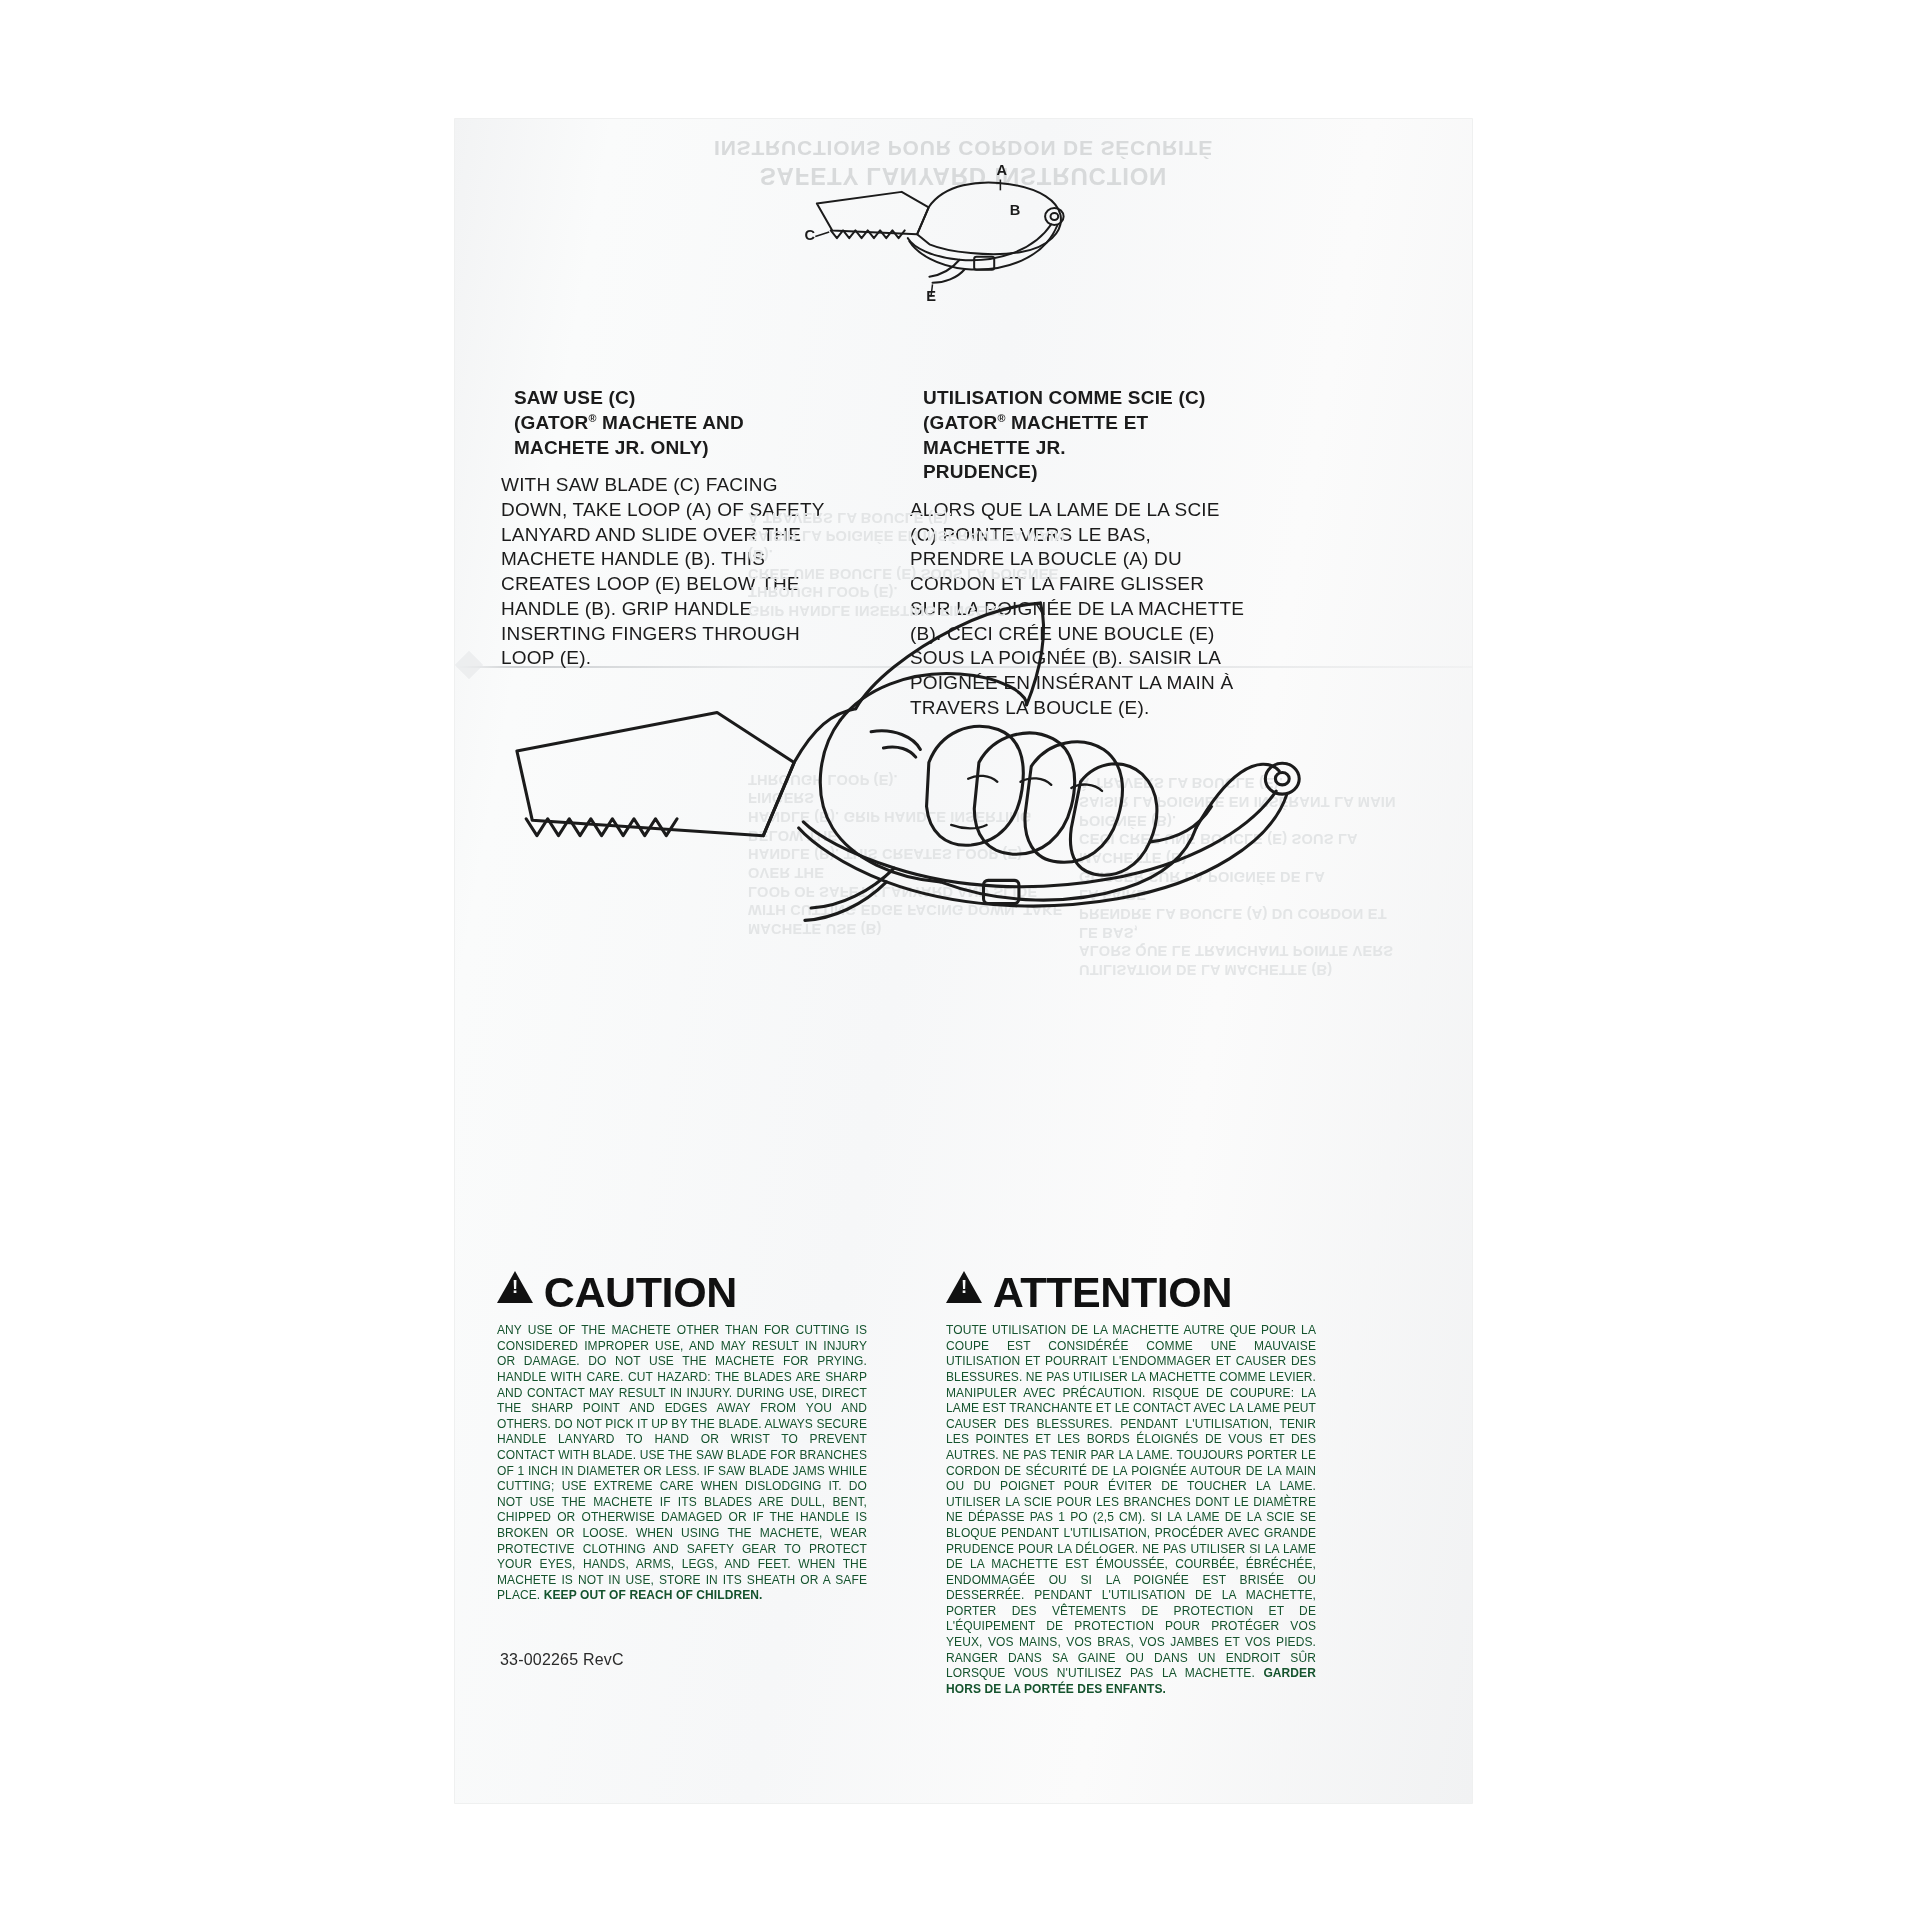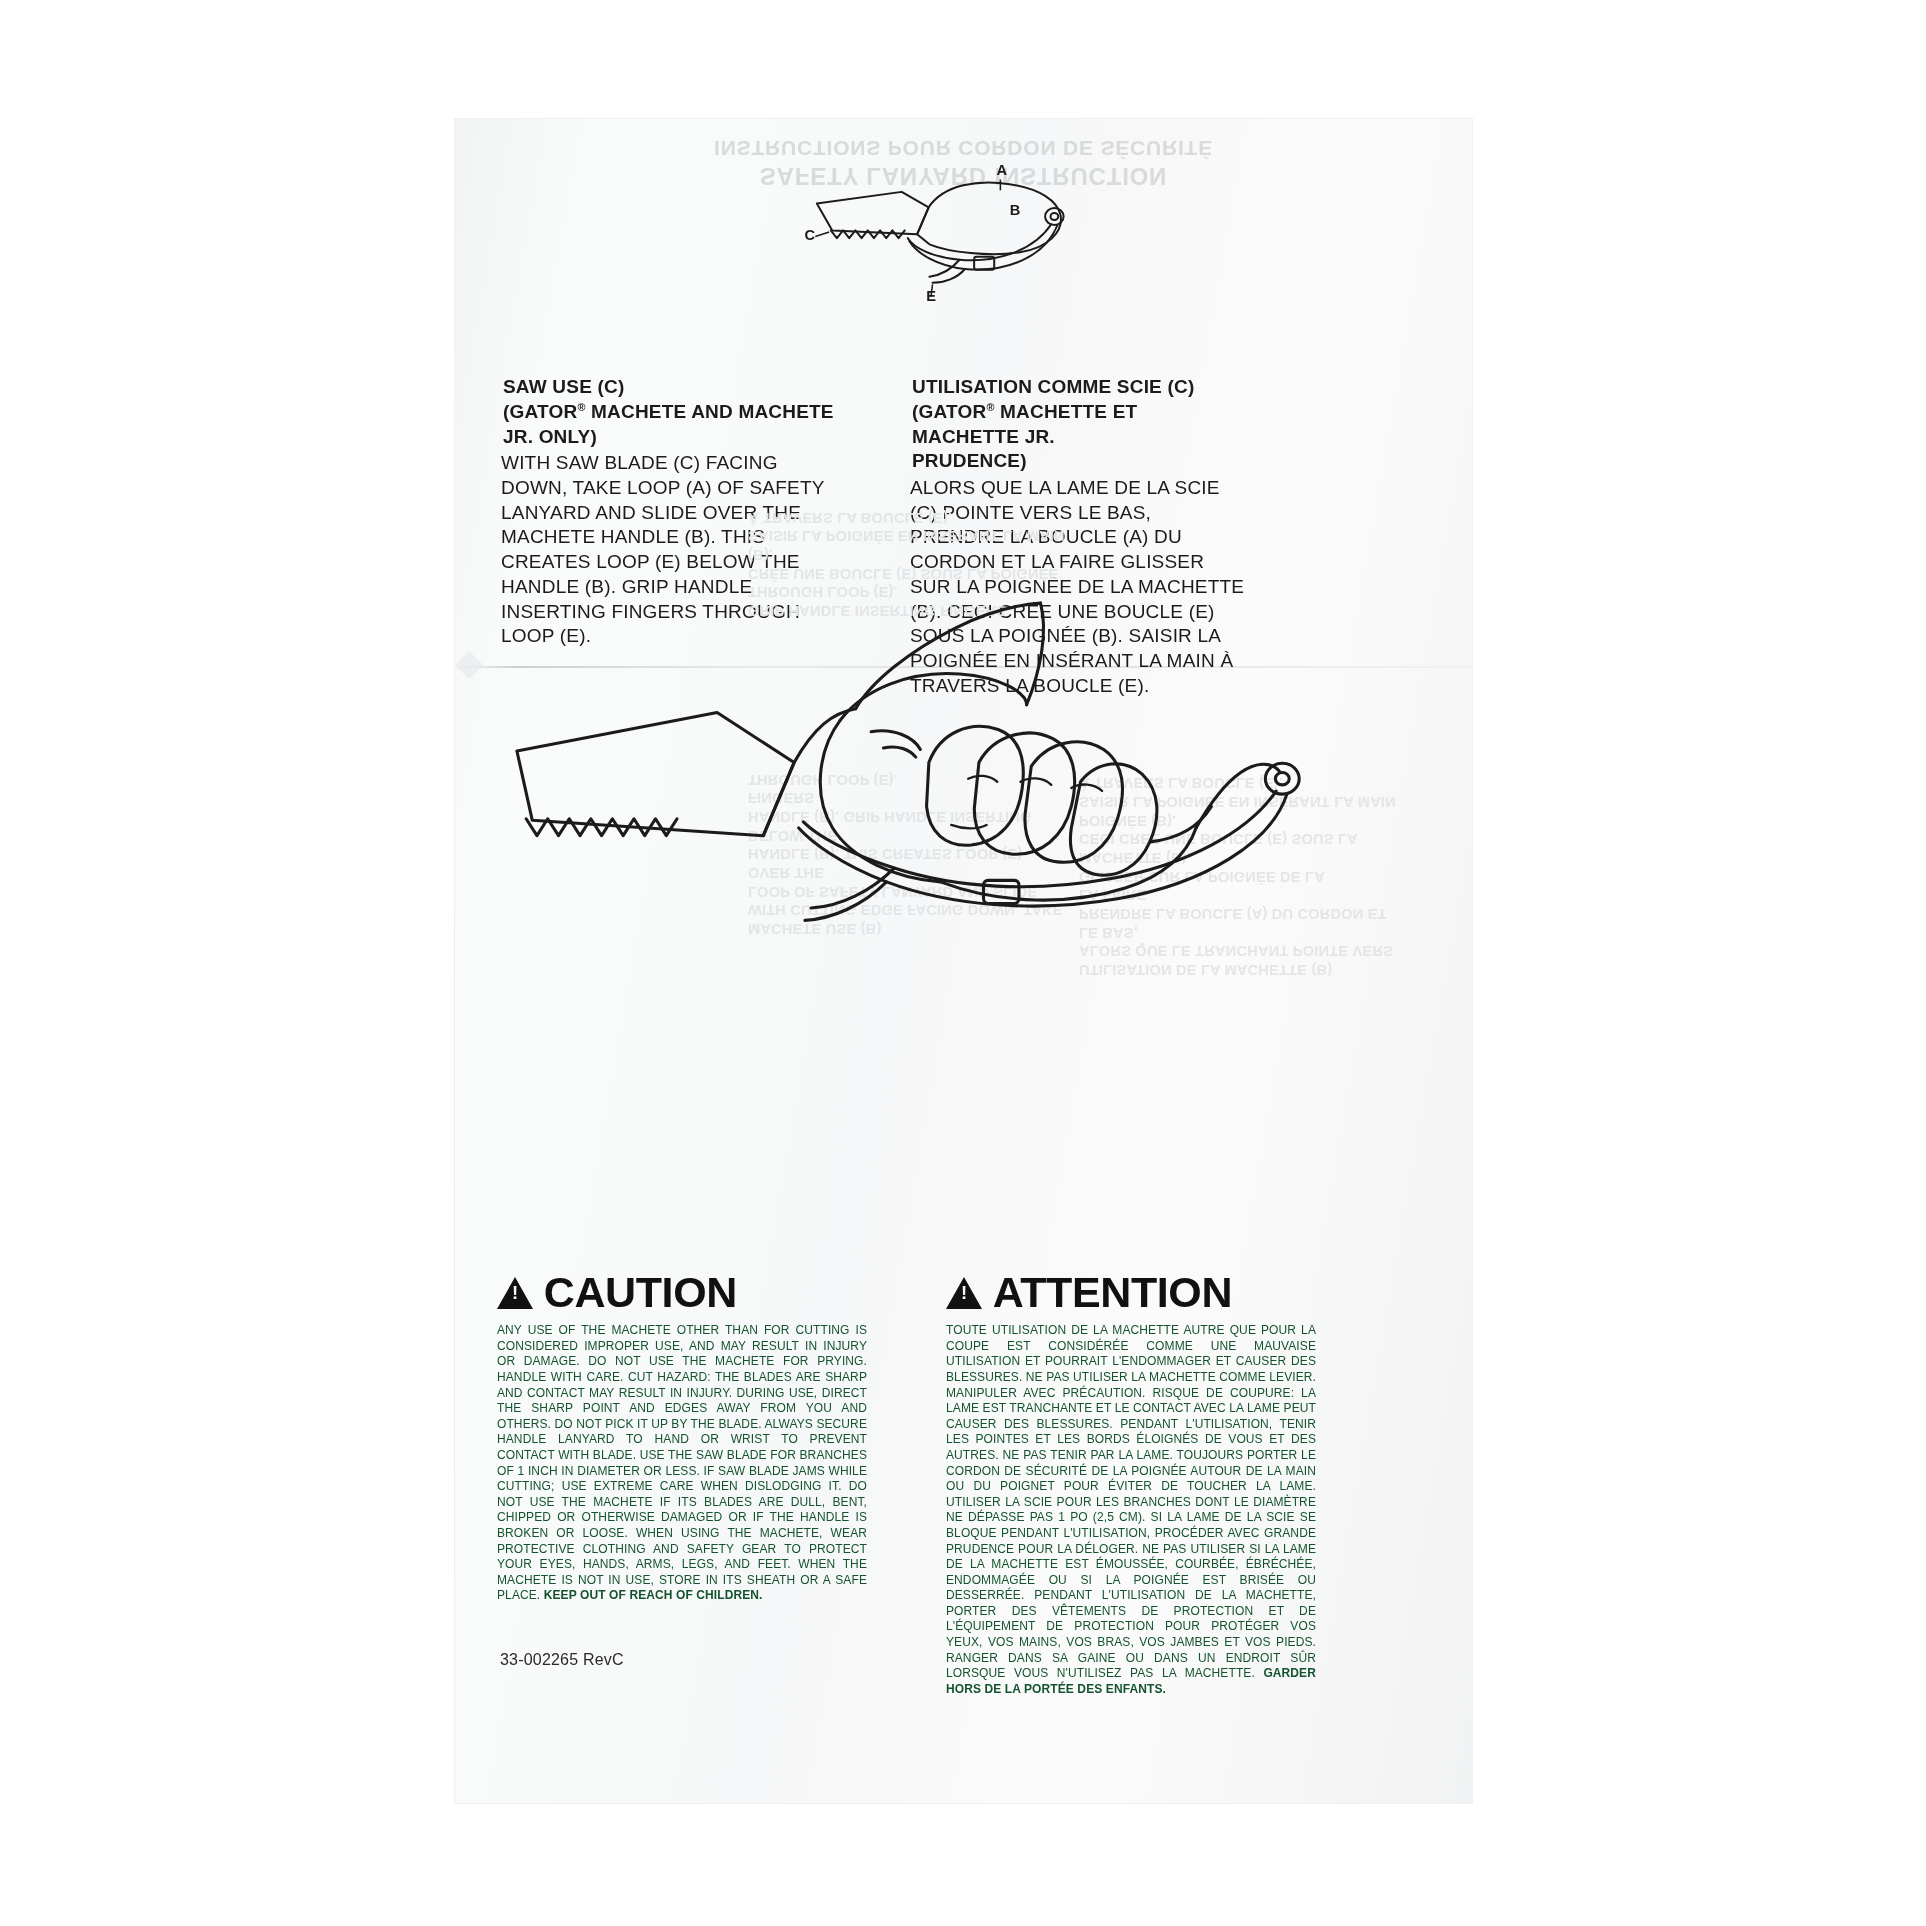--- a/index.html
+++ b/index.html
@@ -80,21 +80,21 @@
     top: 254px;
     width: 339px;
     font-size: 19px;
     line-height: 1.30;
     color: #1b1b1b;
     letter-spacing: 0.2px;
   }
   .col.left  { left: 46px; }
   .col.right { left: 455px; }
   .col h3 {
-    margin: 2px;
+    margin: 13px;
     font-size: 19px;
     font-weight: bold;
     line-height: 1.30;
     letter-spacing: 0.2px;
   }
   .col p {
     margin: 0;
   }
   .col .body { font-weight: normal; }
   .sup { font-size: 10.8px; vertical-align: super; }
@@ -125,21 +125,21 @@
   
   .warn {
     position: absolute;
     top: 1152px;
     width: 370px;
   }
   .warn.left  { left: 42px; }
   .warn.right { left: 451px; margin-left: 40px; }
   .warn-head {
     display: flex;
-    align-items: center;
+    align-items: flex-start;
     gap: 10.8px;
     margin-bottom: 9.2px;
   }
   .warn-head .tri {
     width: 0;
     height: 0;
     position: relative;
     border-left: 18.5px solid transparent;
     border-right: 18.5px solid transparent;
     border-bottom: 32px solid #111;

